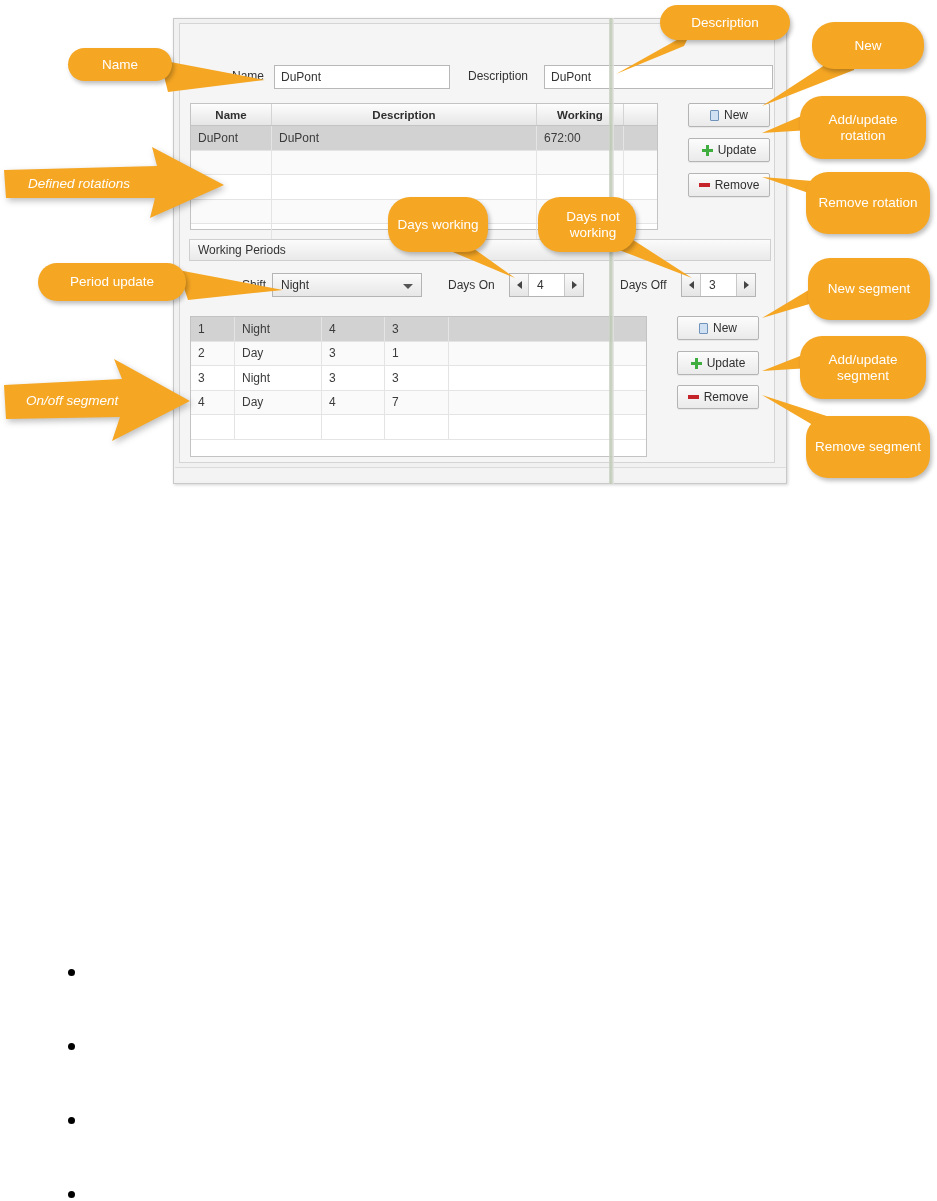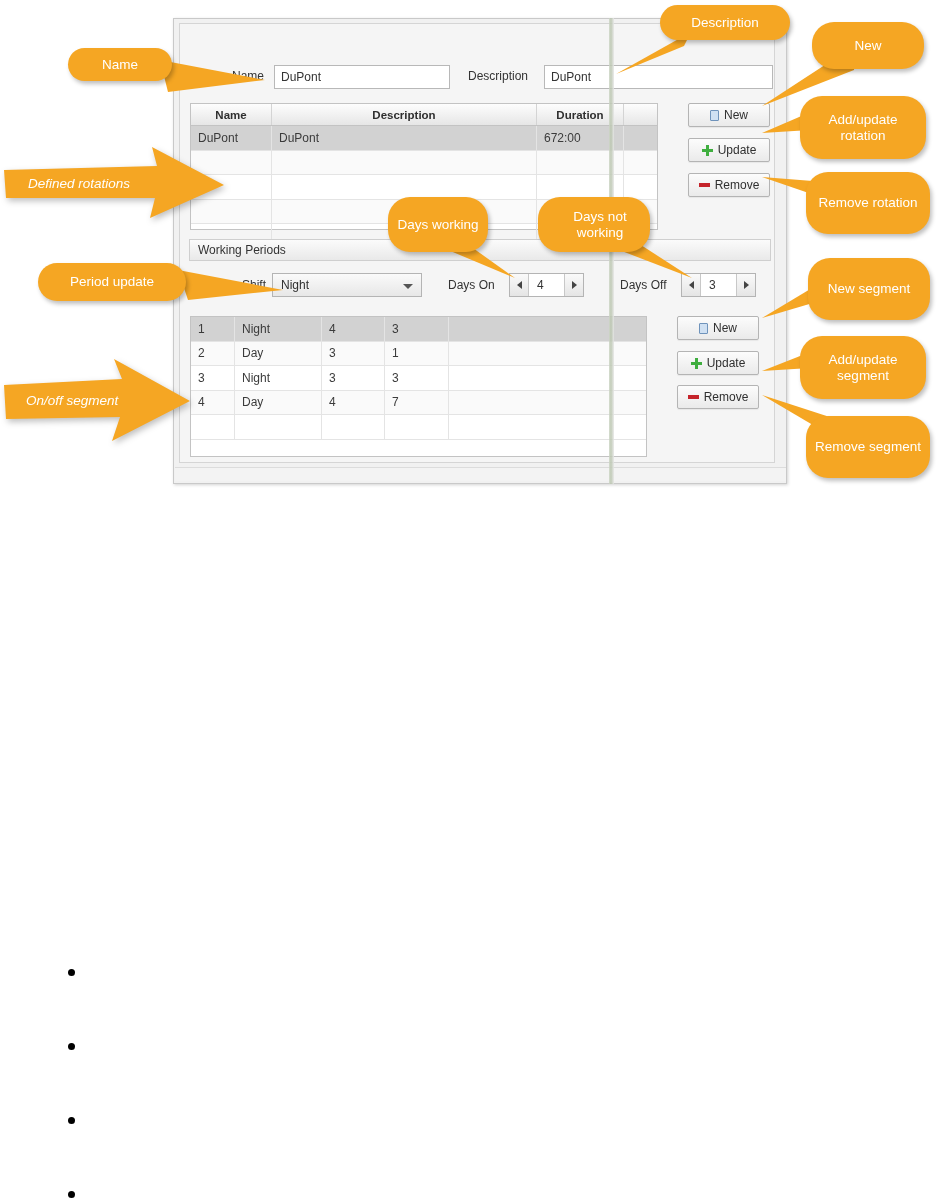--- a/index.html
+++ b/index.html
@@ -217,21 +217,21 @@
     <div class="field-label" style="left:52px;top:45px;">Name</div>
     <div class="textbox" style="left:94px;top:41px;width:176px;">DuPont</div>
 
     <div class="field-label" style="left:288px;top:45px;">Description</div>
     <div class="textbox" style="left:364px;top:41px;width:229px;">DuPont</div>
 
     <div class="grid" style="left:10px;top:79px;width:468px;height:127px;">
       <div class="grid-head">
         <div class="cell" style="width:81px;">Name</div>
         <div class="cell" style="width:265px;">Description</div>
-        <div class="cell" style="width:87px;">Duration</div>
+        <div class="cell" style="width:87px;">Working</div>
         <div class="cell" style="width:33px;"></div>
       </div>
       <div class="grid-row selected">
         <div class="cell" style="width:81px;">DuPont</div>
         <div class="cell" style="width:265px;">DuPont</div>
         <div class="cell" style="width:87px;">672:00</div>
         <div class="cell" style="width:33px;"></div>
       </div>
       <div class="grid-row alt">
         <div class="cell" style="width:81px;"></div>
@@ -405,21 +405,21 @@
 <svg class="tail" width="120" height="52" style="left:400px;top:230px;" viewBox="0 0 120 52">
   <polygon points="0,0 115,48 56,6" fill="#F5A623"></polygon>
 </svg>
 <div class="callout" style="left:388px;top:197px;width:100px;height:55px;">
   <span>Days working</span>
 </div>
 
 <svg class="tail" width="130" height="52" style="left:567px;top:230px;" viewBox="0 0 130 52">
   <polygon points="0,0 125,48 60,6" fill="#F5A623"></polygon>
 </svg>
-<div class="callout" style="left:538px;top:197px;width:112px;height:55px;padding-left:20px;">
+<div class="callout" style="left:538px;top:197px;width:98px;height:55px;padding-left:20px;">
   <span>Days not working</span>
 </div>
 
 <svg class="tail" width="110" height="40" style="left:178px;top:268px;" viewBox="0 0 110 40">
   <polygon points="0,2 105,22 10,32" fill="#F5A623"></polygon>
 </svg>
 <div class="callout" style="left:38px;top:263px;width:148px;height:38px;">
   <span>Period update</span>
 </div>
 

